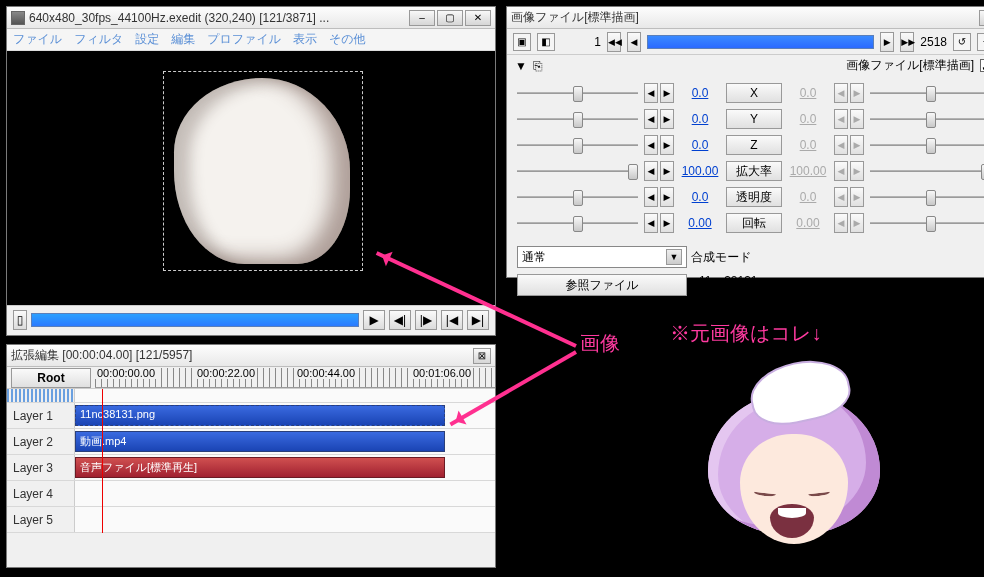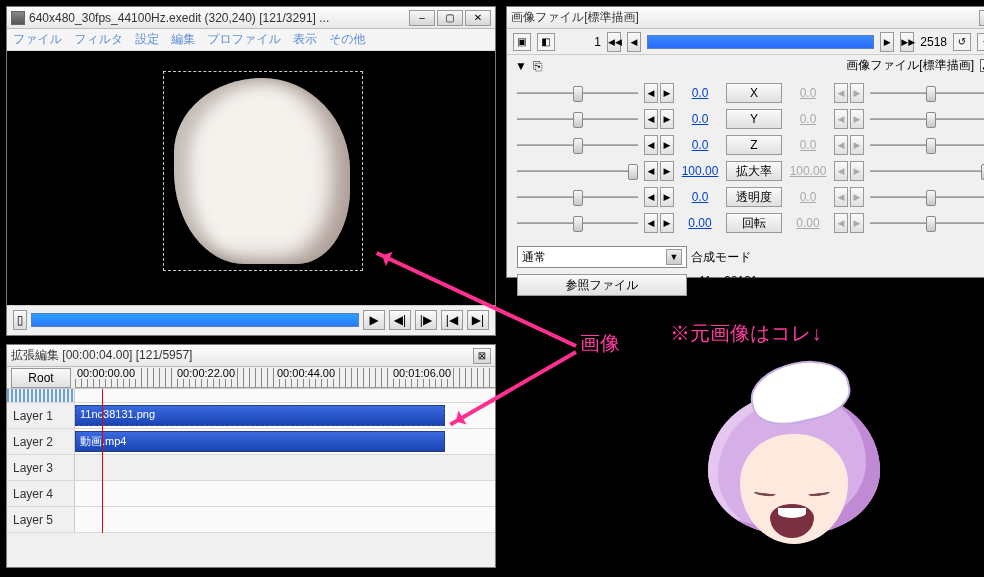--- a/index.html
+++ b/index.html
@@ -16,21 +16,21 @@
 .preview { position:relative; background:#000; margin:0; height:254px; }
 .preview-inner { position:absolute; left:156px; top:20px; width:200px; height:200px; border:1px dashed #ccc; }
 .shape-blob { position:absolute; left:10px; top:6px; width:176px; height:186px; background:#f5f2ee; border-radius:50% 50% 30% 40% / 40% 50% 40% 50%; box-shadow:inset -18px -6px 20px rgba(90,60,50,.45), inset 16px 4px 14px rgba(60,40,30,.25); }
 
 .playbar { height:28px; display:flex; align-items:center; padding:3px 6px; gap:4px; background:#f0f0f0; border-top:1px solid #ccc; }
 .seek { flex:1; height:14px; background:linear-gradient(#2aa0ff,#2a7aff); border:1px solid #5a7fba; }
 .pbtn { width:22px; height:20px; background:linear-gradient(#fafafa,#dcdcdc); border:1px solid #999; display:flex; align-items:center; justify-content:center; cursor:pointer; }
 
 
 .tl-head { display:flex; align-items:center; height:22px; border-bottom:1px solid #ccc; }
-.root-btn { width:60px; height:20px; border:1px solid #999; background:linear-gradient(#fafafa,#e0e0e0); text-align:center; line-height:18px; margin:0 4px; cursor:pointer; }
+.root-btn { width:80px; height:20px; border:1px solid #999; background:linear-gradient(#fafafa,#e0e0e0); text-align:center; line-height:18px; margin:0 4px; cursor:pointer;font-weight:bold; }
 .ruler { flex:1; position:relative; height:20px; border-bottom:1px solid #999; background:repeating-linear-gradient(90deg,#888 0,#888 1px,transparent 1px,transparent 6px); }
 .ruler span { position:absolute; top:-1px; font-size:11px; color:#000; background:#f0f0f0; padding:0 2px; }
 .tl-row { display:flex; height:26px; border-bottom:1px solid #d8d8d8; }
 .tl-label { width:68px; border-right:1px solid #ccc; display:flex; align-items:center; padding-left:6px; color:#333; }
 .tl-track { flex:1; position:relative; background:#fafafa; }
 .clip { position:absolute; top:2px; height:21px; border:1px solid #2a3f7a; background:linear-gradient(#3a6ae0,#1a44b4); color:#fff; font-size:11px; padding:2px 4px; overflow:hidden; cursor:pointer; }
 .clip.audio { background:linear-gradient(#d05050,#a02030); border-color:#6a1a24; }
 .playhead { position:absolute; top:0; bottom:0; width:1px; background:#e00; left:95px; }
 
 
@@ -68,21 +68,21 @@
 .eye.r { left:118px; top:138px; transform:rotate(-6deg); }
 .mouth { position:absolute; left:80px; top:152px; width:44px; height:34px; background:#7a3040; border-radius:50% 50% 50% 50% / 40% 40% 60% 60%; }
 .mouth::after { content:""; position:absolute; left:8px; top:4px; width:28px; height:10px; background:#fff; border-radius:0 0 50% 50%; }
 </style>
 </head>
 <body>
 
 <div class="window" style="left:6px; top:6px; width:490px; height:330px;">
   <div class="titlebar">
     <div class="icon-sq"></div>
-    <div class="title">640x480_30fps_44100Hz.exedit (320,240)  [121/3291] ...</div>
+    <div class="title">640x480_30fps_44100Hz.exedit (320,240)  [121/3871] ...</div>
     <div class="winbtn">–</div>
     <div class="winbtn">▢</div>
     <div class="winbtn">✕</div>
   </div>
   <div class="menubar">
     <span>ファイル</span>
     <span>フィルタ</span>
     <span>設定</span>
     <span>編集</span>
     <span>プロファイル</span>
@@ -131,20 +131,23 @@
         </div>
       </div>
     <div class="tl-row">
         <div class="tl-label">Layer 2</div>
         <div class="tl-track">
           <div class="clip" style="left:0;width:370px">動画.mp4</div>
         </div>
       </div>
     <div class="tl-row">
         <div class="tl-label">Layer 3</div>
+        <div class="tl-track">
+          <div class="clip audio" style="left:0;width:370px">音声ファイル[標準再生]</div>
+        </div>
       </div>
     <div class="tl-row">
         <div class="tl-label">Layer 4</div>
         <div class="tl-track"></div>
       </div>
     <div class="tl-row">
         <div class="tl-label">Layer 5</div>
         <div class="tl-track"></div>
       </div>
     <div class="playhead"></div>

